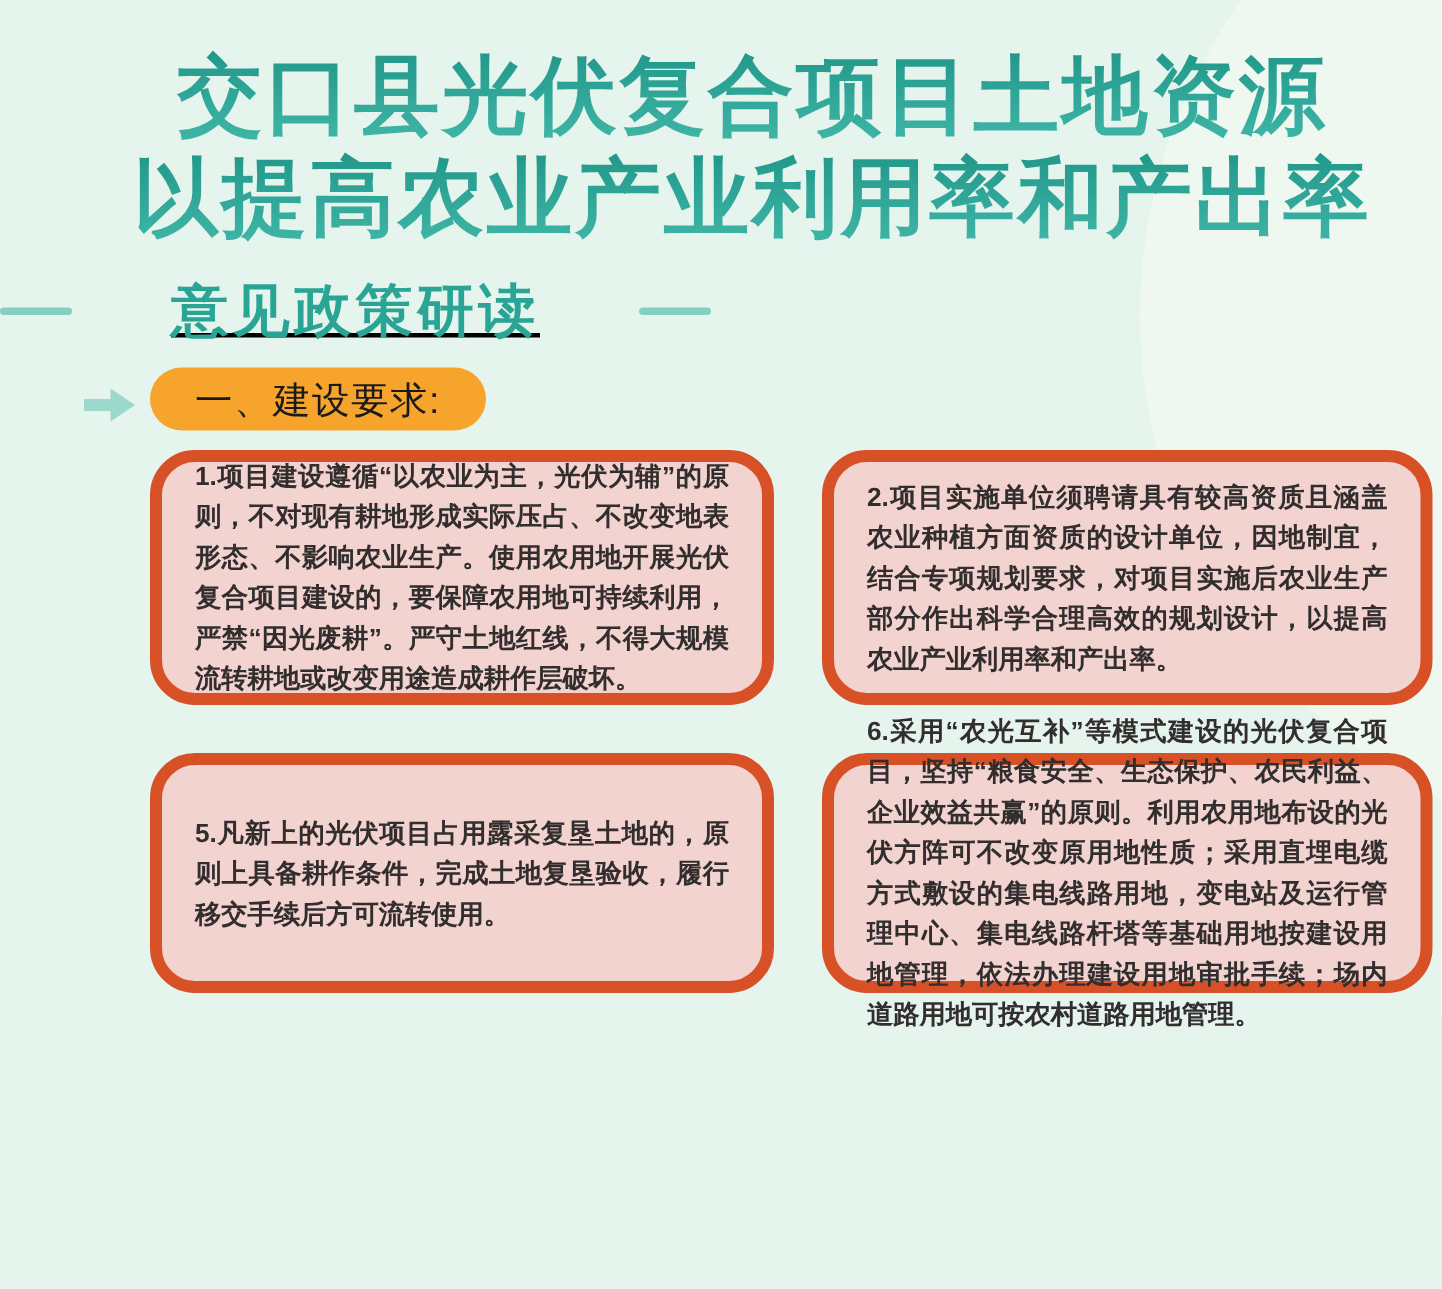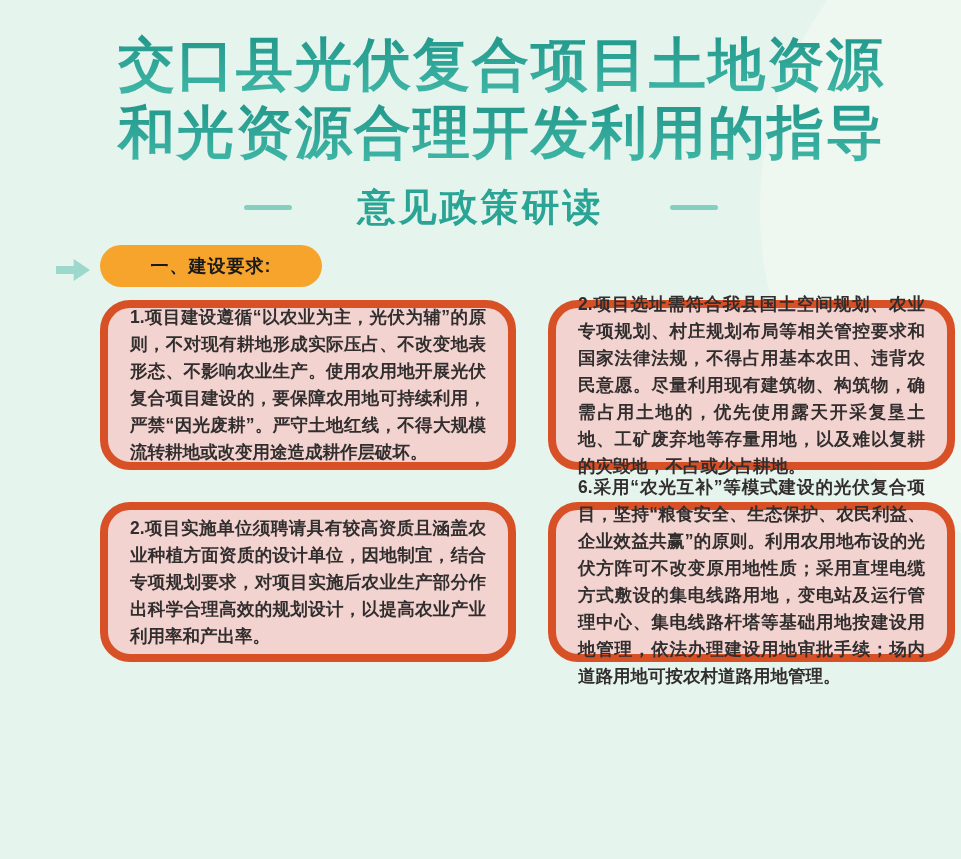--- a/index.html
+++ b/index.html
@@ -53,22 +53,23 @@
       -webkit-background-clip:text;
       background-clip:text;
       -webkit-text-fill-color:transparent;
       color:transparent;
       text-shadow:none;
     }
   }
   .subtitle-row{
     position:absolute;
     left:0;top:182px;width:961px;
-    display:flex;align-items:center;justify-content:center;
+    display:flex;align-items:center;justify-content:flex-start;
     gap:66px;
+    text-decoration:underline;
   }
   .subtitle-dash{
     width:48px;height:5px;
     background:var(--dash-teal);
     border-radius:3px;
   }
   .subtitle-text{
     font-size:38px;
     font-weight:900;
     letter-spacing:3px;
@@ -88,22 +89,22 @@
   .section-badge{
     position:absolute;
     left:100px;top:0;
     min-width:222px;height:42px;
     background:var(--badge-bg);
     border-radius:22px;
     display:flex;align-items:center;justify-content:center;
     padding:0 30px;
   }
   .section-badge span{
-    font-size:18px;
-    font-weight:700;
+    font-size:25px;
+    font-weight:400;
     color:var(--badge-text);
     letter-spacing:1px;
   }
   .cards-grid{
     position:absolute;
     left:100px;top:300px;
     width:845px;
     display:grid;
     grid-template-columns:416px 407px;
     grid-template-rows:170px 160px 165px;
@@ -129,44 +130,44 @@
 </style>
 </head>
 <body>
 
 <div class="page">
 
   <div class="bg-circle"></div>
 
   <div class="header">
     <div class="title-line">交口县光伏复合项目土地资源</div>
-    <div class="title-line">和光资源合理开发利用的指导</div>
+    <div class="title-line">以提高农业产业利用率和产出率</div>
   </div>
 
   <div class="subtitle-row">
     <div class="subtitle-dash"></div>
     <div class="subtitle-text">意见政策研读</div>
     <div class="subtitle-dash"></div>
   </div>
 
   <div class="section-row">
     <div class="arrow-icon"></div>
     <div class="section-badge">
       <span>一、建设要求:</span>
     </div>
   </div>
 
   <div class="cards-grid">
     <div class="card">
       <p>1.项目建设遵循“以农业为主，光伏为辅”的原则，不对现有耕地形成实际压占、不改变地表形态、不影响农业生产。使用农用地开展光伏复合项目建设的，要保障农用地可持续利用，严禁“因光废耕”。严守土地红线，不得大规模流转耕地或改变用途造成耕作层破坏。</p>
     </div>
     <div class="card">
-      <p>2.项目选址需符合我县国土空间规划、农业专项规划、村庄规划布局等相关管控要求和国家法律法规，不得占用基本农田、违背农民意愿。尽量利用现有建筑物、构筑物，确需占用土地的，优先使用露天开采复垦土地、工矿废弃地等存量用地，以及难以复耕的灾毁地，不占或少占耕地。</p>
+      <p>2.项目实施单位须聘请具有较高资质且涵盖农业种植方面资质的设计单位，因地制宜，结合专项规划要求，对项目实施后农业生产部分作出科学合理高效的规划设计，以提高农业产业利用率和产出率。</p>
     </div>
     <div class="card">
-      <p>2.项目实施单位须聘请具有较高资质且涵盖农业种植方面资质的设计单位，因地制宜，结合专项规划要求，对项目实施后农业生产部分作出科学合理高效的规划设计，以提高农业产业利用率和产出率。</p>
+      <p>5.凡新上的光伏项目占用露采复垦土地的，原则上具备耕作条件，完成土地复垦验收，履行移交手续后方可流转使用。</p>
     </div>
     <div class="card">
       <p>6.采用“农光互补”等模式建设的光伏复合项目，坚持“粮食安全、生态保护、农民利益、企业效益共赢”的原则。利用农用地布设的光伏方阵可不改变原用地性质；采用直埋电缆方式敷设的集电线路用地，变电站及运行管理中心、集电线路杆塔等基础用地按建设用地管理，依法办理建设用地审批手续；场内道路用地可按农村道路用地管理。</p>
     </div>
   </div>
 
 </div>
 
 </body></html>

